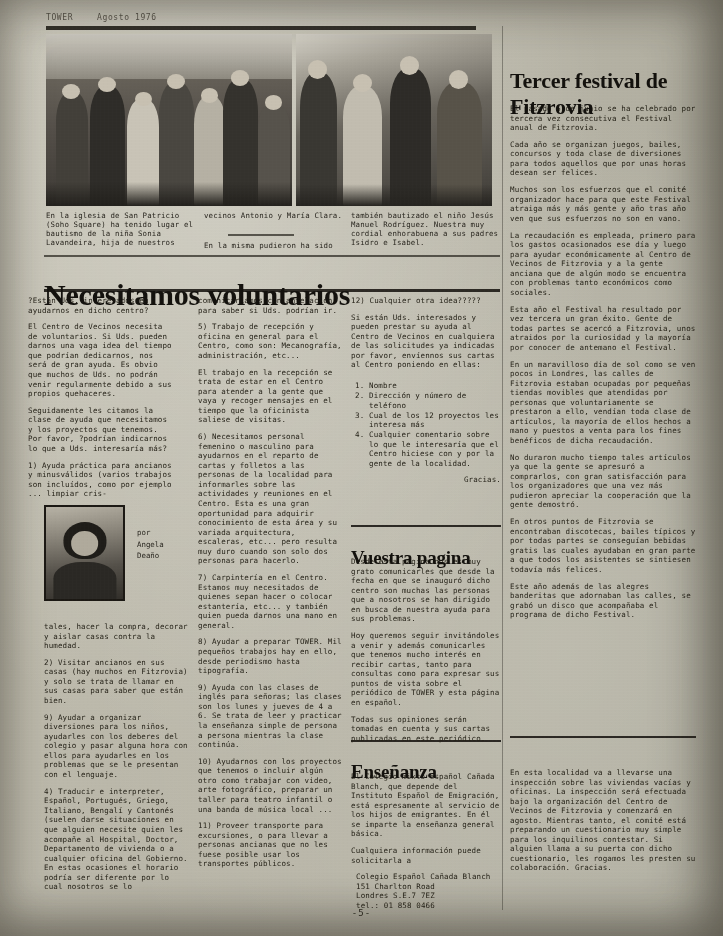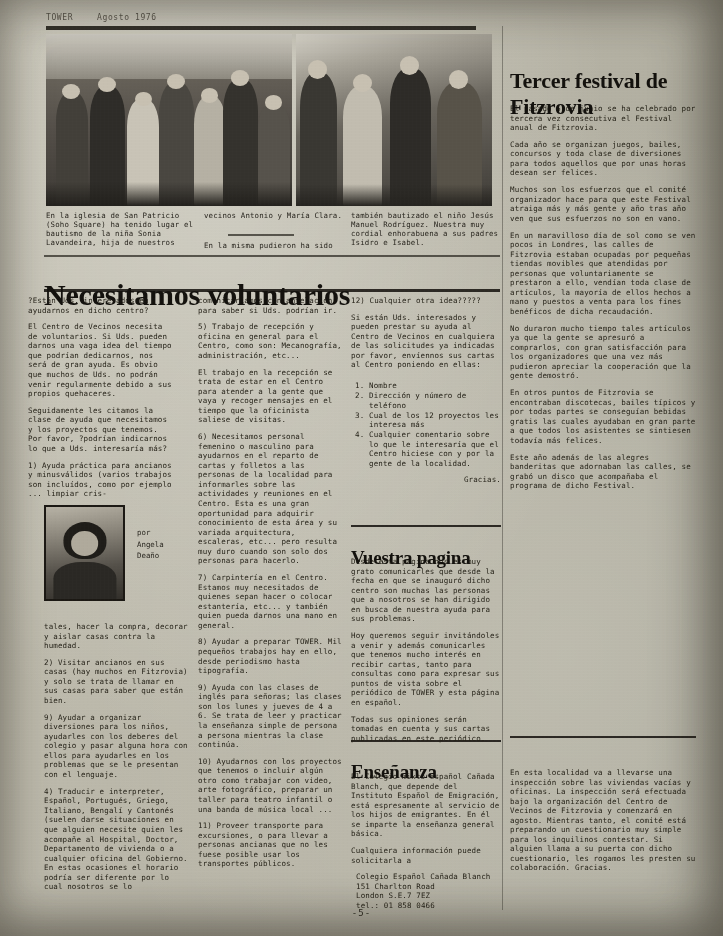--- a/index.html
+++ b/index.html
@@ -304,30 +304,32 @@
   </div>
 
   <div class="hr-thick" style="left:351px; top:740px; width:150px; height:2px;"></div>
   <h2 id="ensen-headline" class="headline sec-headline">Enseñanza</h2>
   <div id="col-ensen" class="col">
     <p>El Colegio mixto español Cañada Blanch, que depende del Instituto Español de Emigración, está espresamente al servicio de los hijos de emigrantes. En él se imparte la enseñanza general básica.</p>
     <p class="tight">Cualquiera información puede solicitarla a</p>
     <p style="margin-top:7px; padding-left:5px;">
       <span>Colegio Español Cañada Blanch</span><br>
       <span>151 Charlton Road</span><br>
-      <span>London S.E.7 7EZ</span><br>
+      <span>Londres S.E.7 7EZ</span><br>
       <span>tel.: 01 858 0466</span>
     </p>
   </div>
 
   <h2 id="tercer-headline" class="headline">Tercer festival de Fitzrovia</h2>
   <div id="col-right" class="col">
     <p>El pasado 5 de junio se ha celebrado por tercera vez consecutiva el Festival anual de Fitzrovia.</p>
     <p>Cada año se organizan juegos, bailes, concursos y toda clase de diversiones para todos aquellos que por unas horas desean ser felices.</p>
     <p>Muchos son los esfuerzos que el comité organizador hace para que este Festival atraiga más y más gente y año tras año ven que sus esfuerzos no son en vano.</p>
+    <p>La recaudación es empleada, primero para los gastos ocasionados ese día y luego para ayudar económicamente al Centro de Vecinos de Fitzrovia y a la gente anciana que de algún modo se encuentra con problemas tanto económicos como sociales.</p>
+    <p>Esta año el Festival ha resultado por vez tercera un gran éxito.  Gente de todas partes se acercó a Fitzrovia, unos atraidos por la curiosidad y la mayoría por conocer de antemano el Festival.</p>
     <p>En un maravilloso día de sol como se ven pocos in Londres, las calles de Fitzrovia estaban ocupadas por pequeñas tiendas movibles que atendidas por personas que voluntariamente se prestaron a ello, vendían toda clase de artículos, la mayoría de ellos hechos a mano y puestos a venta para los fines benéficos de dicha recaudación.</p>
     <p>No duraron mucho tiempo tales artículos ya que la gente se apresuró a comprarlos, con gran satisfacción para los organizadores que una vez más pudieron apreciar la cooperación que la gente demostró.</p>
     <p>En otros puntos de Fitzrovia se encontraban discotecas, bailes típicos y por todas partes se conseguían bebidas gratis las cuales ayudaban en gran parte a que todos los asistentes se sintiesen todavía más felices.</p>
     <p>Este año además de las alegres banderitas que adornaban las calles, se grabó un disco que acompañaba el programa de dicho Festival.</p>
   </div>
 
   <div class="hr-thick" style="left:510px; top:736px; width:186px; height:2px;"></div>
   <div id="col-insp" class="col">
     <p>En esta localidad va a llevarse una  inspección sobre las viviendas vacías y oficinas. La inspección será efectuada bajo la organización del Centro de Vecinos de Fitzrovia y comenzará en agosto.  Mientras tanto, el comité está preparando un cuestionario muy simple para los inquilinos contestar. Si alguien llama a su puerta con dicho cuestionario, les rogamos les presten su colaboración.  Gracias.</p>
   </div>

